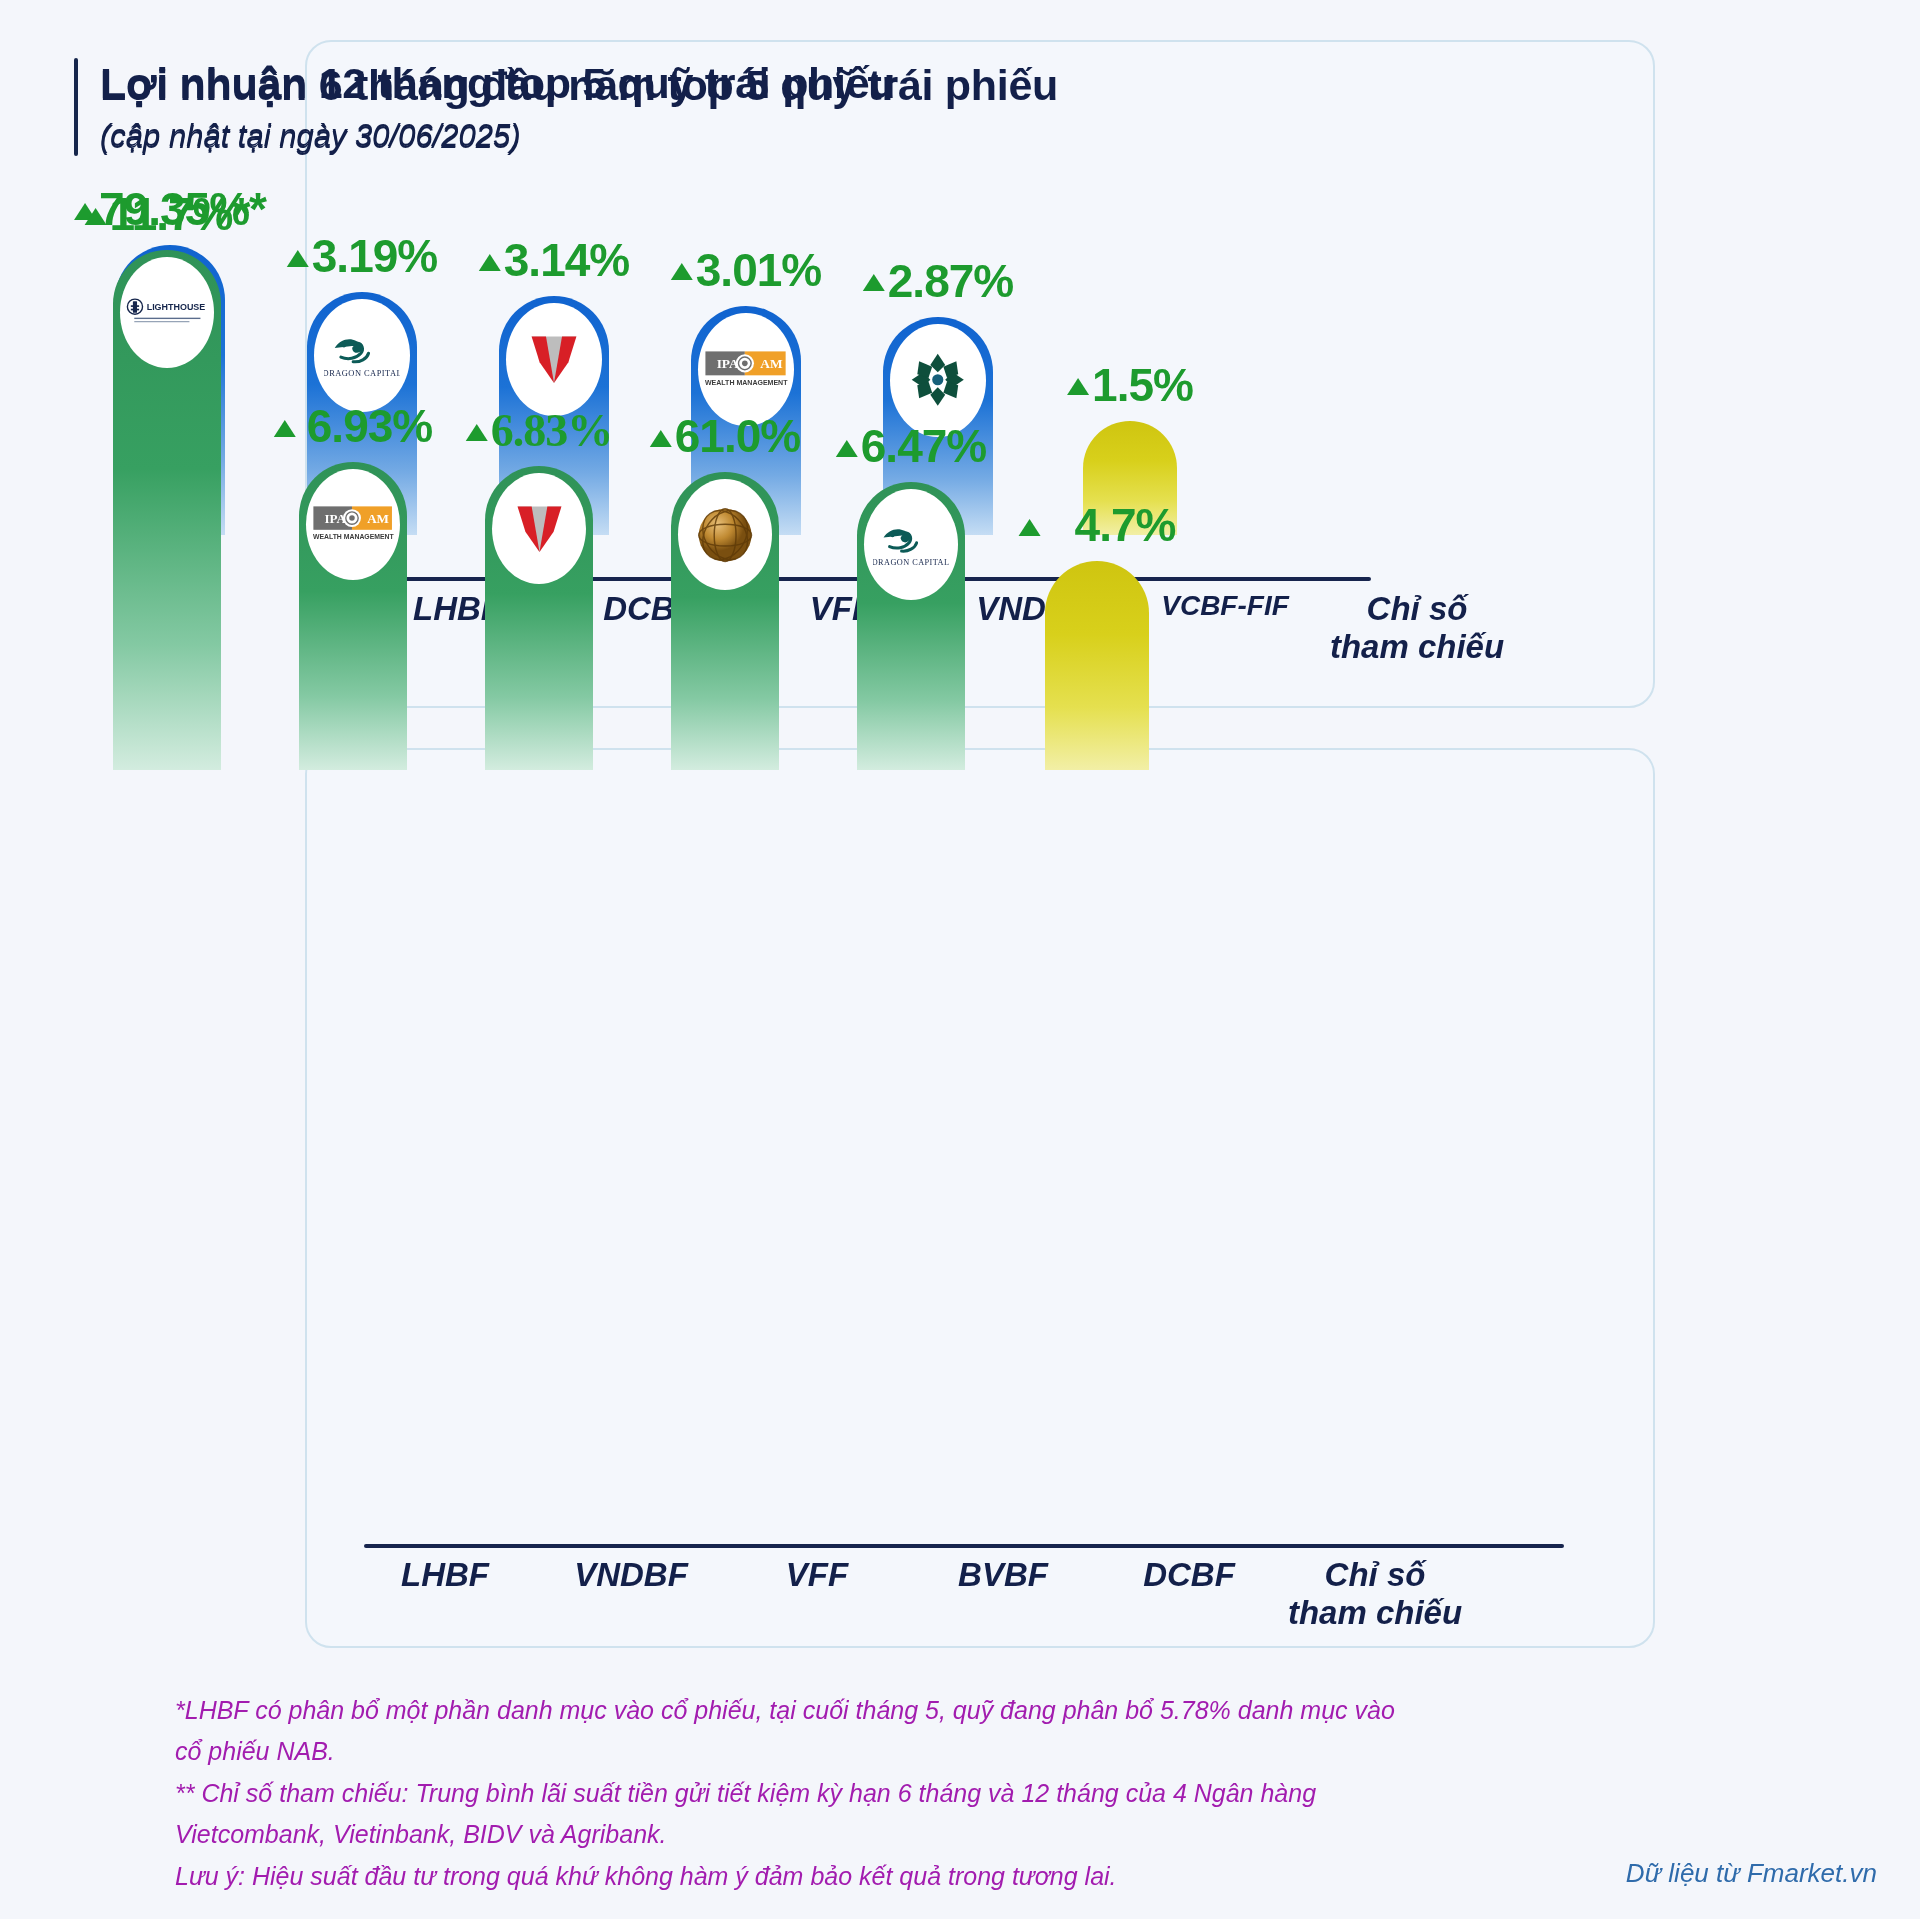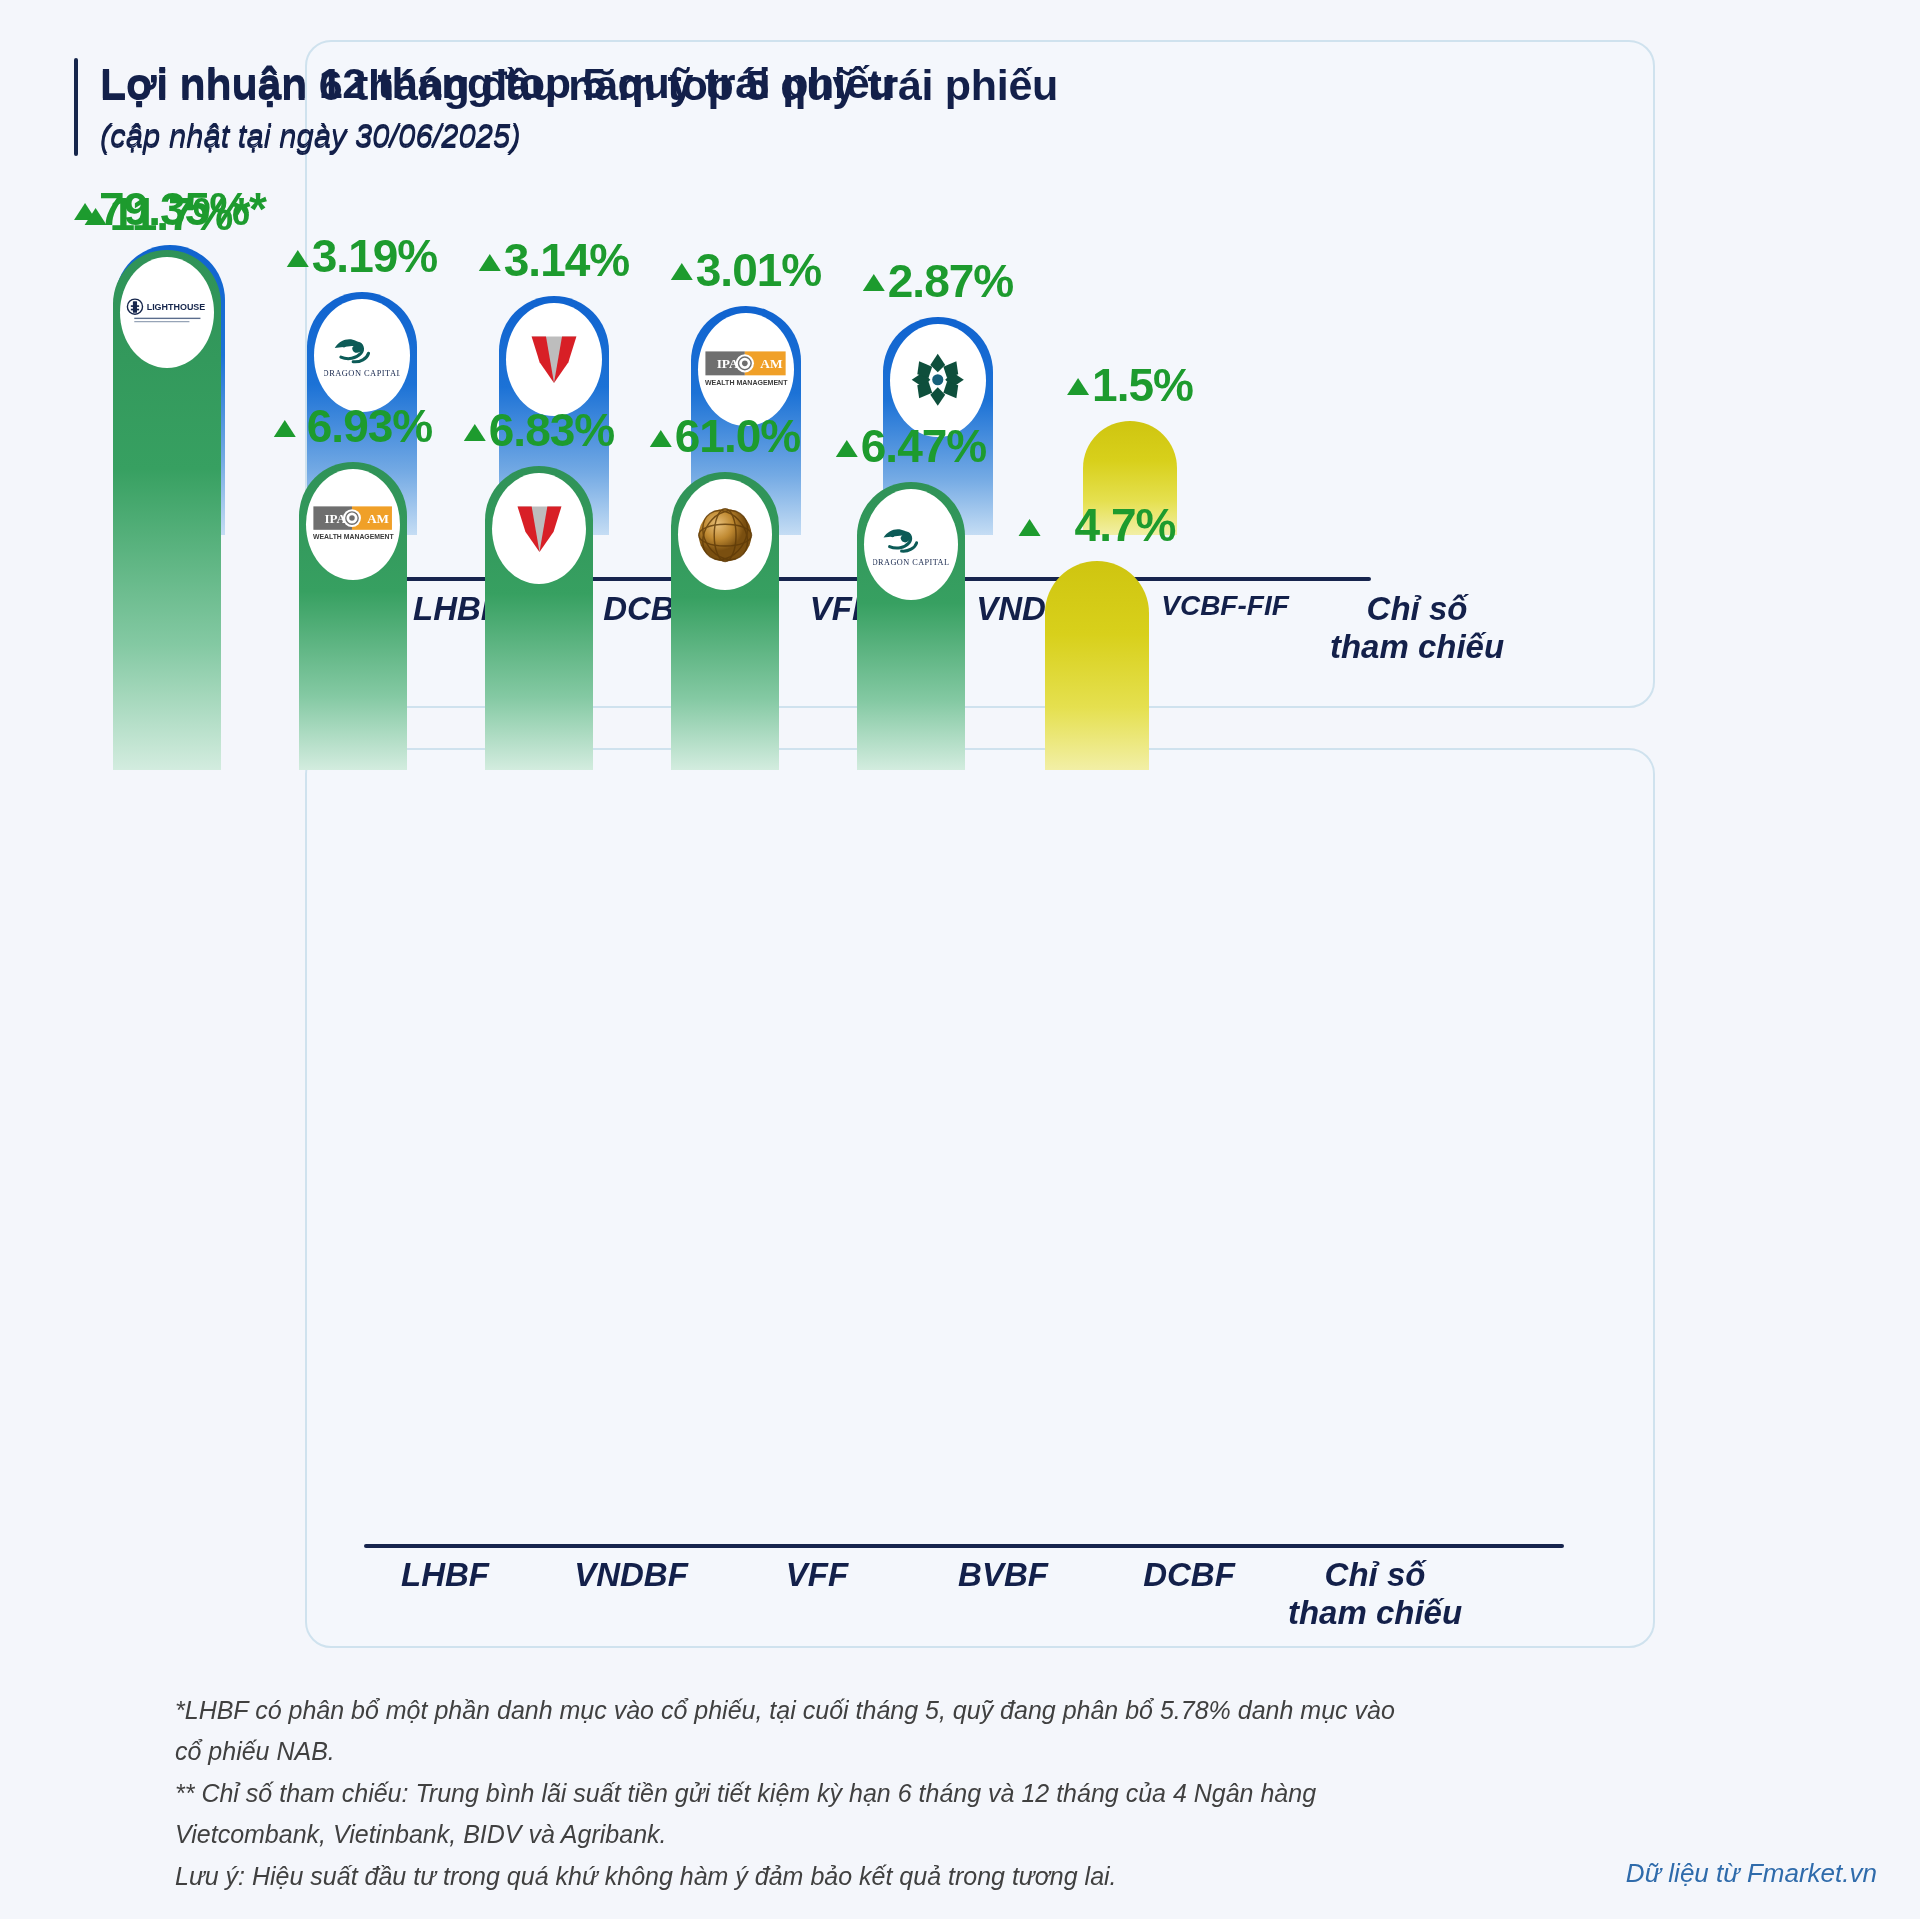--- a/index.html
+++ b/index.html
@@ -161,21 +161,21 @@
   }
 
   
   #footnotes {
     position: absolute;
     left: 163px;
     top: 1690px;
     width: 1220px;
     font-size: 25px;
     font-style: italic;
-    color: #404040;
+    color: #a21caf;
     line-height: 1.62;
   }
   #footnotes p { margin-bottom: 2px; }
 
   #attribution {
     position: absolute;
     right: 55px;
     top: 1858px;
     font-size: 26px;
     font-style: italic;
@@ -381,21 +381,21 @@
                   <text x="80" y="26" font-family="Liberation Serif, serif" font-size="19" font-weight="700" fill="#fff">AM</text>
                   <circle cx="58" cy="19" r="13" fill="#fff"></circle>
                   <circle cx="58" cy="19" r="9" fill="none" stroke="#6f6f6f" stroke-width="2"></circle>
                   <circle cx="58" cy="19" r="4" fill="#6f6f6f"></circle>
                   <text x="60" y="50" text-anchor="middle" font-family="Liberation Sans, sans-serif" font-size="10" font-weight="700" fill="#3b3b3b">WEALTH MANAGEMENT</text>
                 </svg>
               </div>
             </div>
           </div>
         </div>
-        <div class="bar-slot" style="width: 186px;">
+        <div class="bar-slot" style="width: 186px; font-family: Liberation Serif, serif;">
           <div class="bar-value" style="font-size: 46px; bottom: 303.556px; position: absolute; left: 50%; transform: translateX(-50%);">
             <span class="tri" style="border-left-width: 11.5px; border-right-width: 11.5px; border-bottom-width: 17.48px;"></span>
             <span>6.83%</span>
           </div>
           <div class="bar green" style="height: 303.556px; width: 108px;">
             <div class="logo-badge" style="width: 94px; height: 110.92px;">
               <div class="lg-wrap">
                 <svg viewBox="0 0 60 62" width="47">
                   <path d="M2 2 H58 L30 60 Z" fill="#bdbdbd"></path>
                   <path d="M2 2 H20 L30 60 L12 34 Z" fill="#d81f26"></path>

